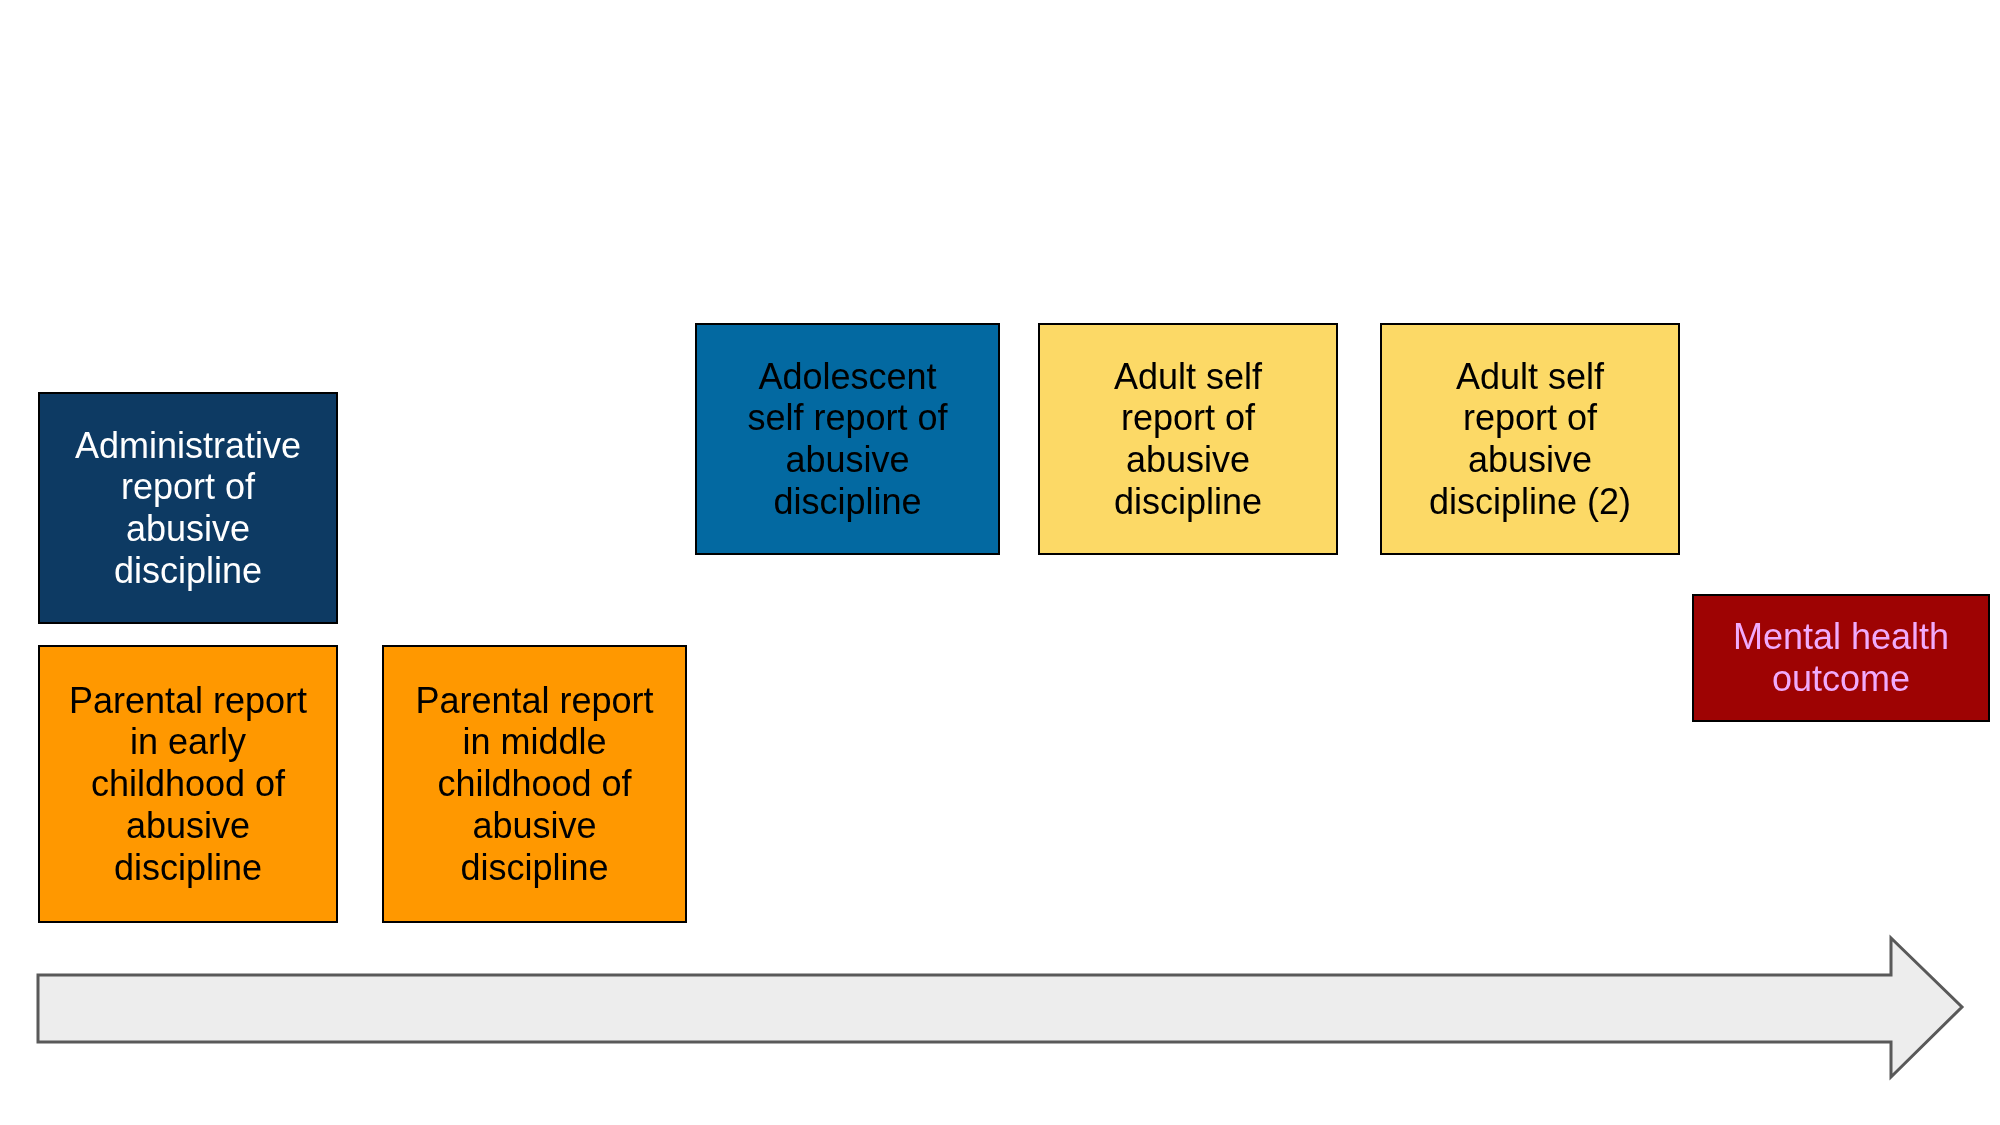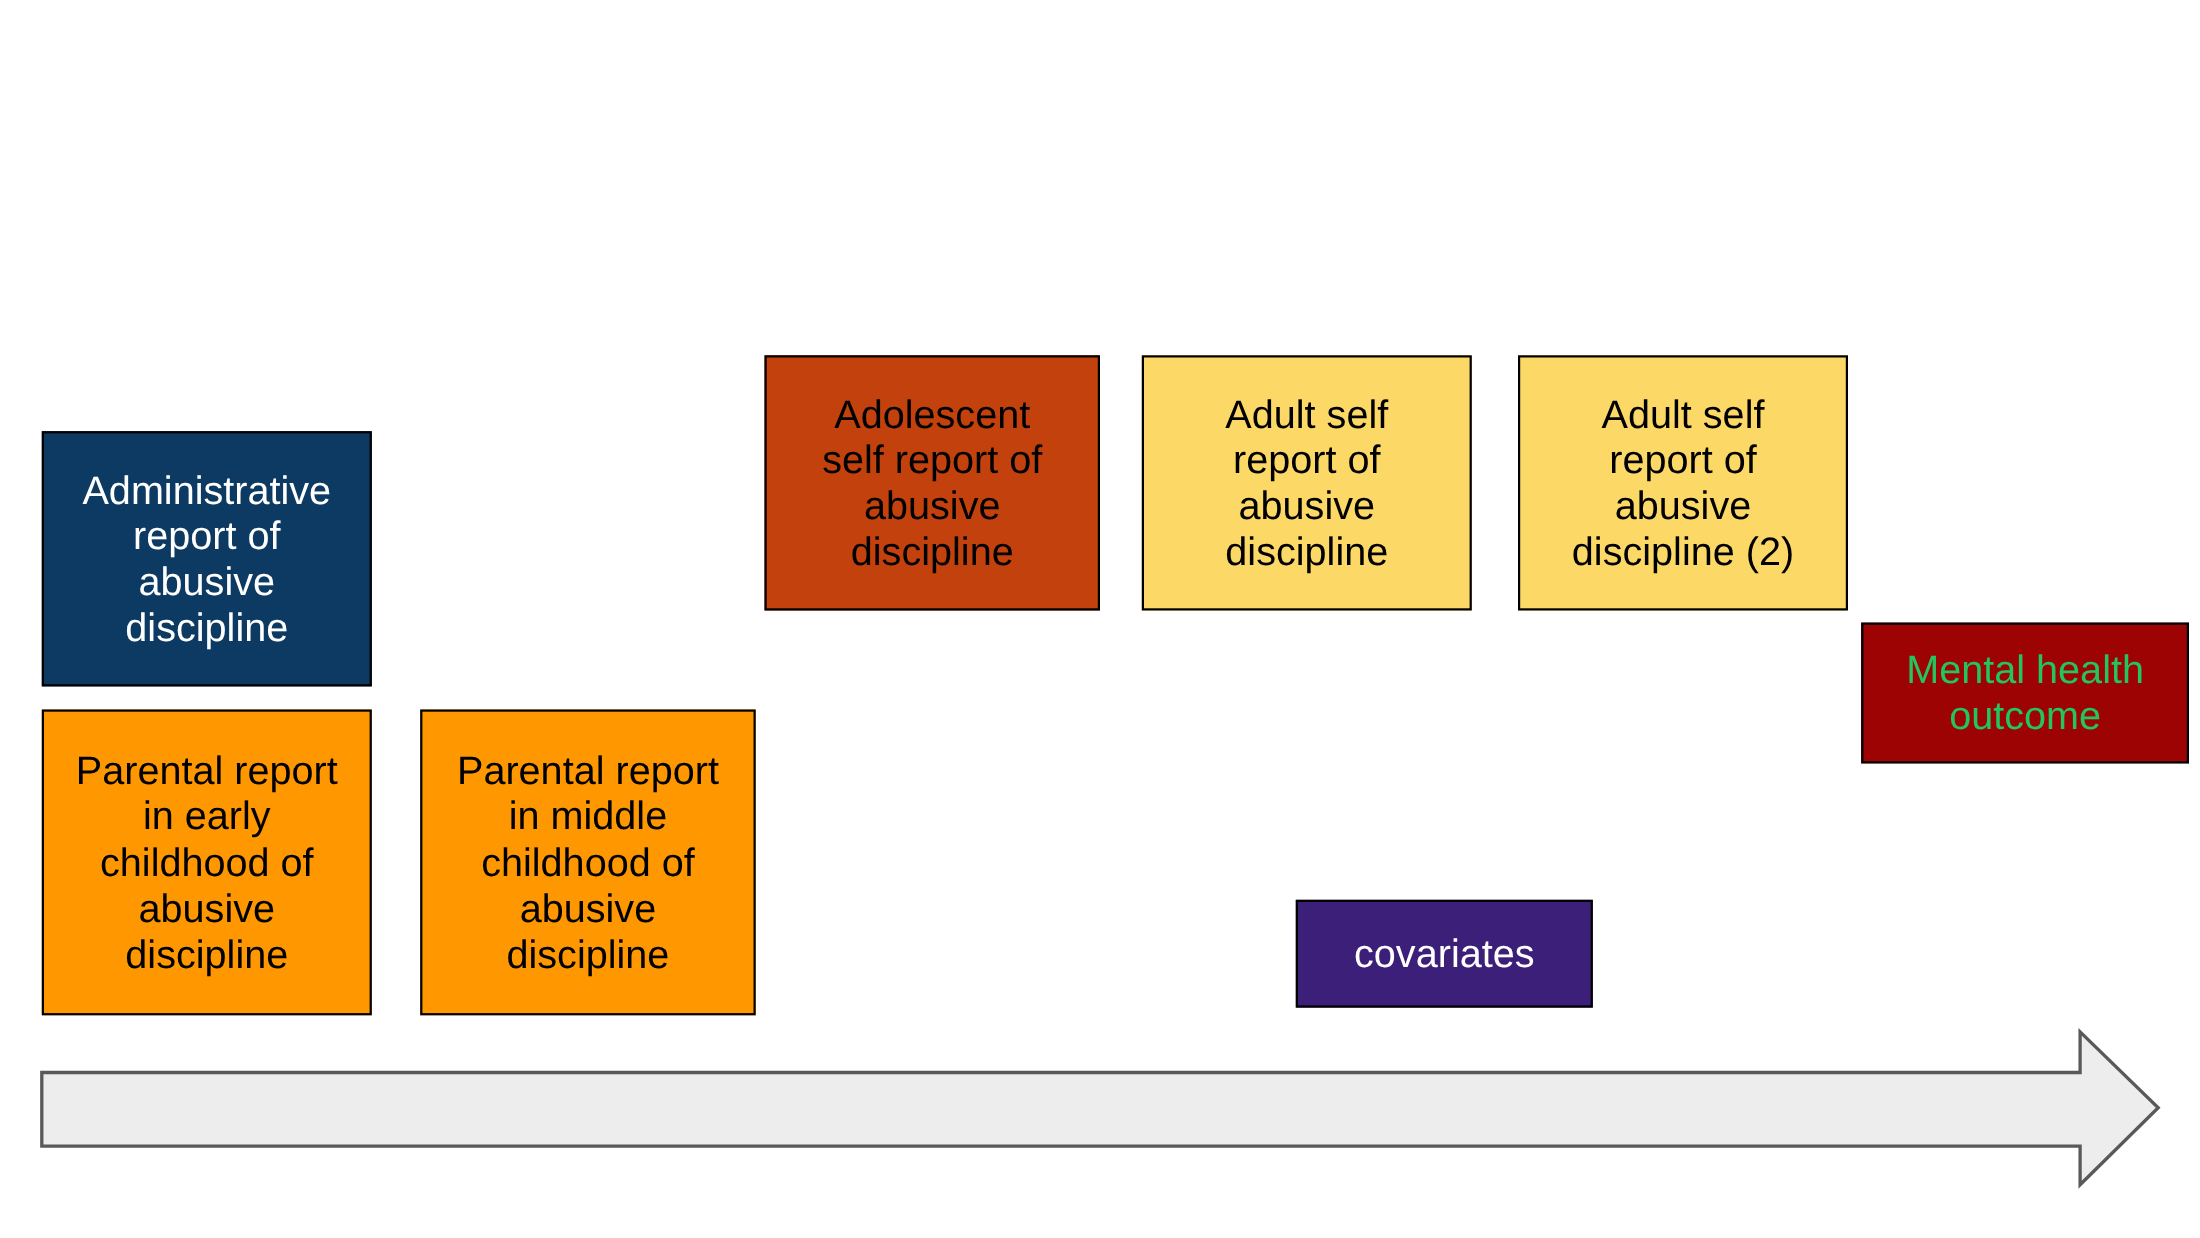--- a/index.html
+++ b/index.html
@@ -118,49 +118,46 @@
   </div>
 
   <div class="node" id="node-parental-middle" style="background: rgb(255, 152, 0); color: rgb(0, 0, 0); border-color: rgb(0, 0, 0);">
     <span class="node-text">Parental report
 in middle
 childhood of
 abusive
 discipline</span>
   </div>
 
-  <div class="node" id="node-adolescent-self" style="background: #c2410c; color: rgb(0, 0, 0); border-color: rgb(0, 0, 0);">
+  <div class="node" id="node-adolescent-self" style="background: #0369a1; color: rgb(0, 0, 0); border-color: rgb(0, 0, 0);">
     <span class="node-text">Adolescent
 self report of
 abusive
 discipline</span>
   </div>
 
   <div class="node" id="node-adult-self-1" style="background: rgb(252, 217, 102); color: rgb(0, 0, 0); border-color: rgb(0, 0, 0);">
     <span class="node-text">Adult self
 report of
 abusive
 discipline</span>
   </div>
 
   <div class="node" id="node-adult-self-2" style="background: rgb(252, 217, 102); color: rgb(0, 0, 0); border-color: rgb(0, 0, 0);">
     <span class="node-text">Adult self
 report of
 abusive
 discipline (2)</span>
   </div>
 
-  <div class="node" id="node-mental-health" style="background: rgb(158, 3, 3); color: #22c55e; border-color: rgb(0, 0, 0);">
+  <div class="node" id="node-mental-health" style="background: rgb(158, 3, 3); color: #f0abfc; border-color: rgb(0, 0, 0); margin-top: 28px;">
     <span class="node-text">Mental health
 outcome</span>
   </div>
 
-  <div class="node" id="node-covariates" style="background: rgb(60, 31, 120); color: rgb(255, 255, 255); border-color: rgb(0, 0, 0);">
-    <span class="node-text">covariates</span>
-  </div>
 
   <div id="time-arrow">
     <svg viewBox="0 0 1930 155" preserveAspectRatio="none">
       <polygon points="2,45 1855,45 1855,8 1926,77 1855,147 1855,112 2,112" fill="#EDEDED" stroke="#595959" stroke-width="3" stroke-linejoin="miter"></polygon>
     </svg>
   </div>
 
 </div>
 
 </body></html>

